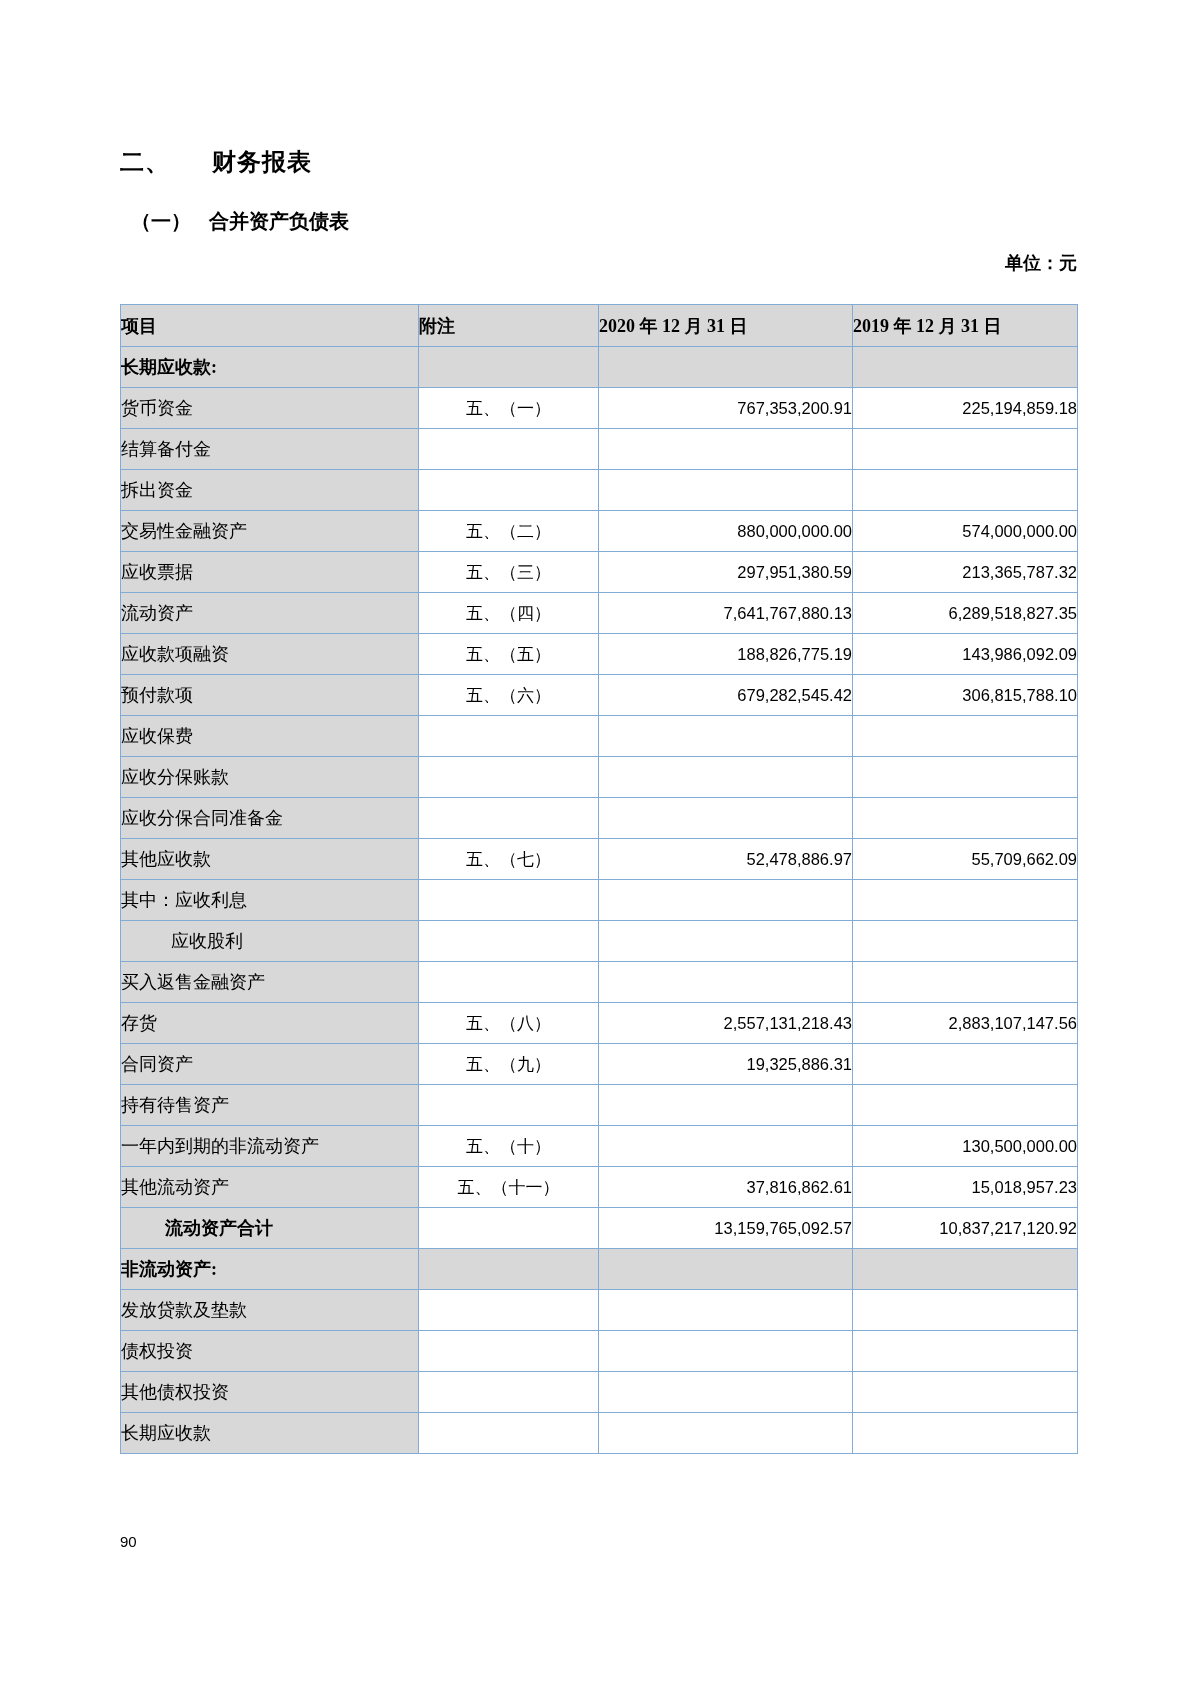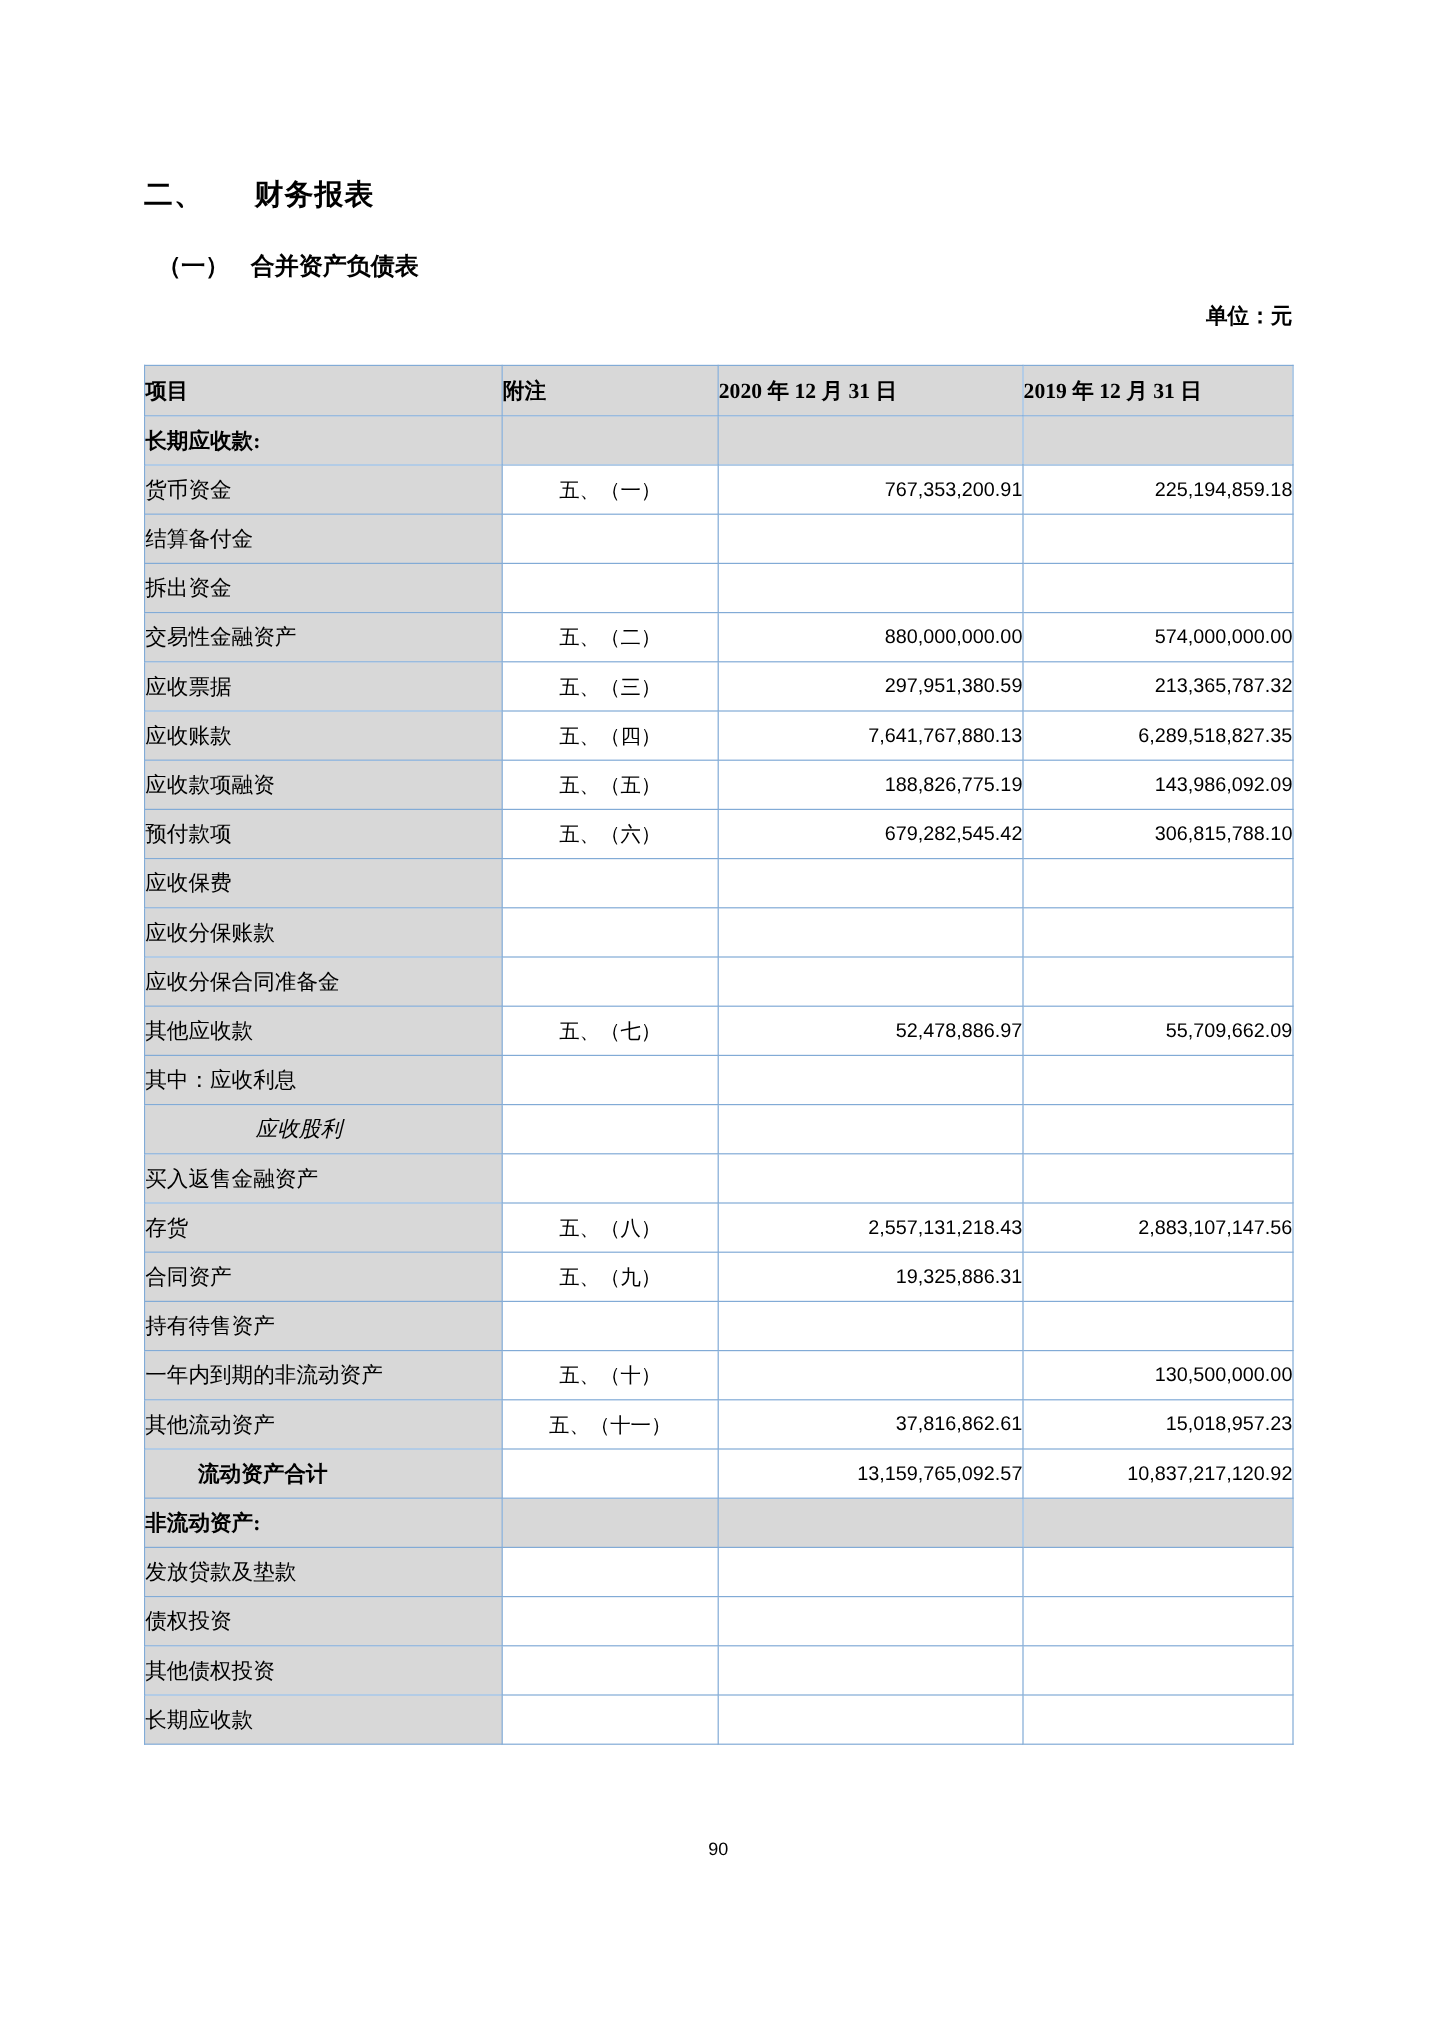--- a/index.html
+++ b/index.html
@@ -55,24 +55,24 @@
   }
   td.c-num{
     font-size:16.5px;text-align:right;
     padding-right:10px;
     background:#fff;
     font-family:"Liberation Sans","DejaVu Sans",sans-serif;
   }
   tr.section td{background:#d8d8d8;}
   tr.section td.c-label{font-weight:bold;}
   tr.total td.c-label{font-weight:bold;padding-left:44px;}
-  td.c-label.indent{padding-left:92px;font-style:italic;}
+  td.c-label.indent{padding-left:50px;}
   .pageno{
     position:absolute;left:120px;top:1533px;width:957px;
-    text-align:center;font-size:15px;
+    text-align:left;font-size:15px;
     font-family:"Liberation Sans","DejaVu Sans",sans-serif;
   }
 </style>
 </head>
 <body>
 
 <div class="page">
 
   <div class="h1">
     <span class="no">二、</span><span>财务报表</span>
@@ -130,21 +130,21 @@
           <td class="c-num">880,000,000.00</td>
           <td class="c-num">574,000,000.00</td>
         </tr>
         <tr class="item">
           <td class="c-label">应收票据</td>
           <td class="c-note">五、（三）</td>
           <td class="c-num">297,951,380.59</td>
           <td class="c-num">213,365,787.32</td>
         </tr>
         <tr class="item">
-          <td class="c-label">应收账款</td>
+          <td class="c-label">流动资产</td>
           <td class="c-note">五、（四）</td>
           <td class="c-num">7,641,767,880.13</td>
           <td class="c-num">6,289,518,827.35</td>
         </tr>
         <tr class="item">
           <td class="c-label">应收款项融资</td>
           <td class="c-note">五、（五）</td>
           <td class="c-num">188,826,775.19</td>
           <td class="c-num">143,986,092.09</td>
         </tr>

